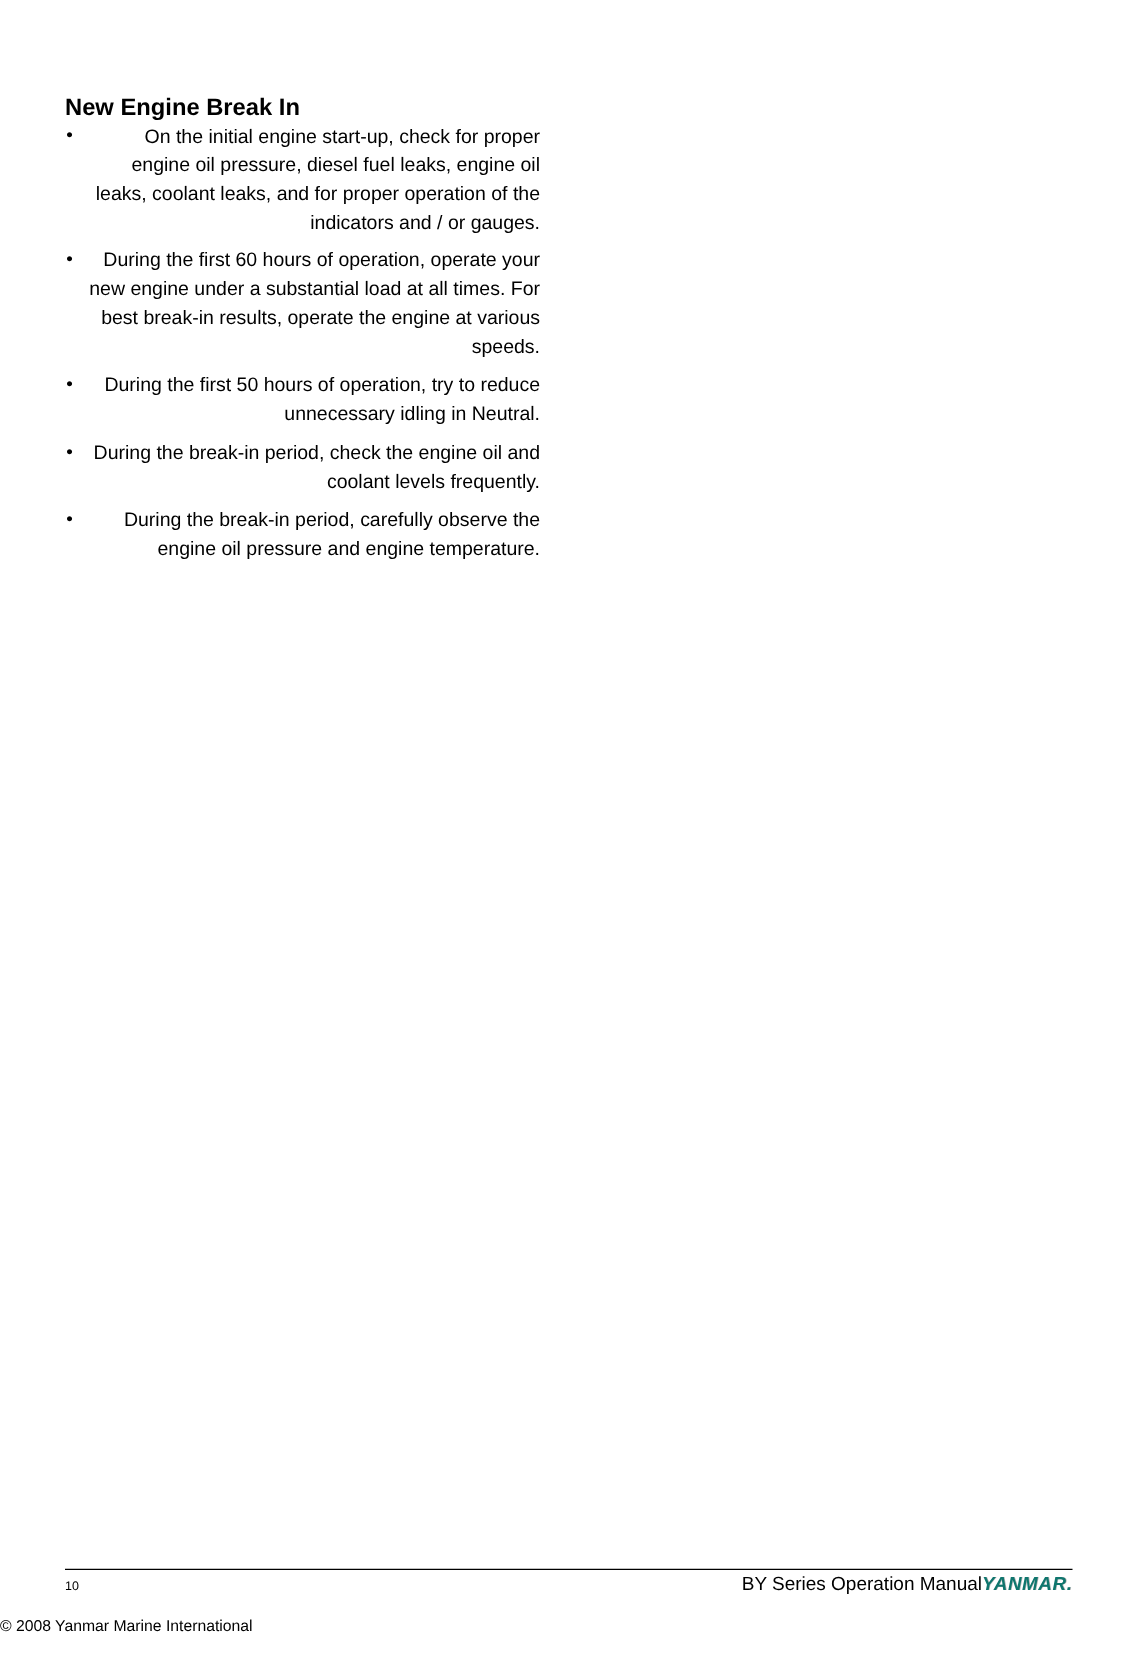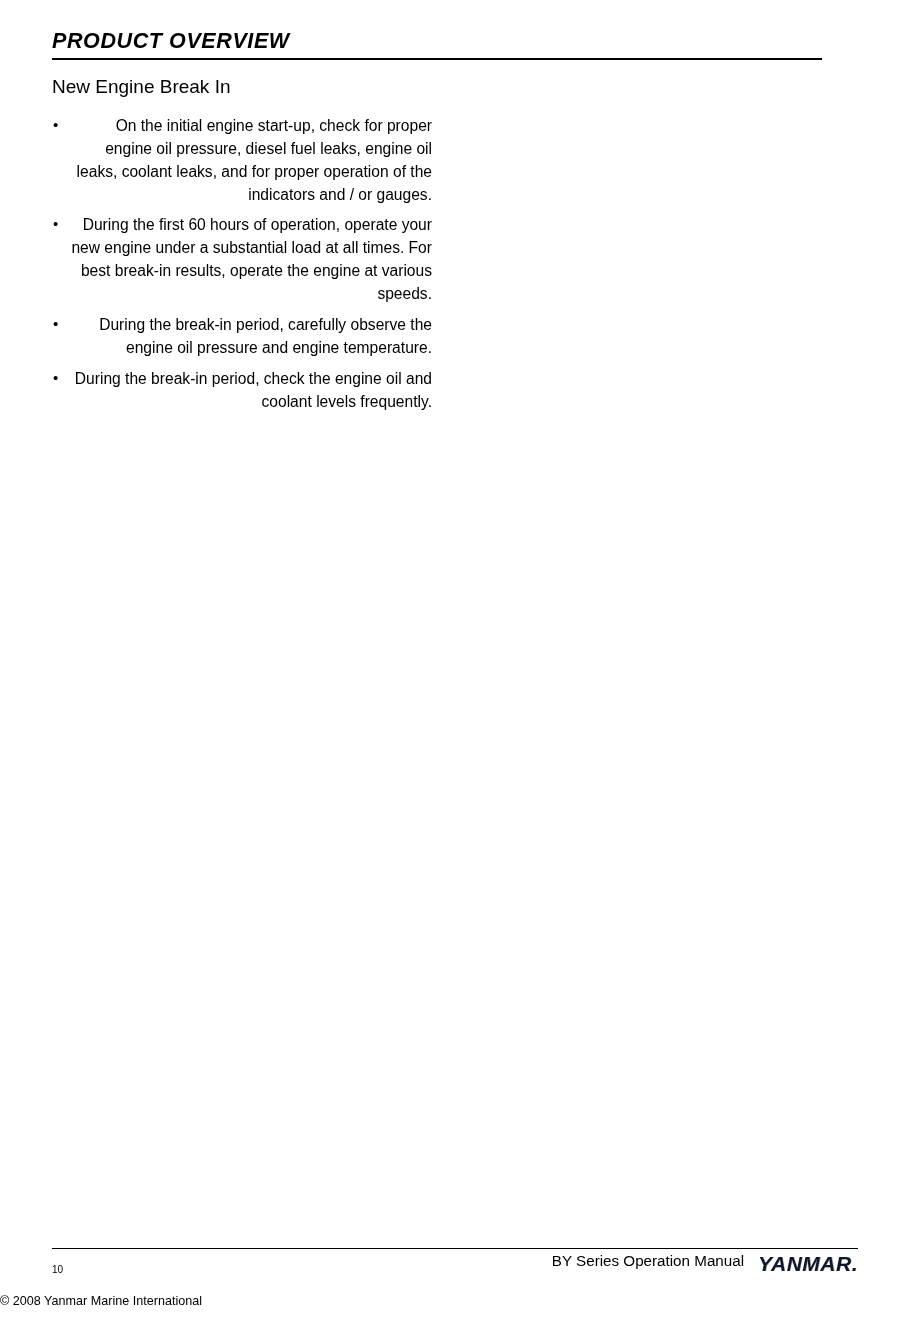--- a/index.html
+++ b/index.html
@@ -43,23 +43,23 @@
 
   
   .content {
     position: absolute;
     left: 52px;
     top: 76px;
     width: 380px;
   }
   .section-title {
     font-size: 19px;
-    font-weight: normal;
+    font-weight: bold;
     line-height: 1.2;
-    margin: 0 0 16px 0;
+    margin: 0 0 0 0;
   }
   ul.bullets {
     list-style: none;
     margin: 0;
     padding: 0;
   }
   ul.bullets > li {
     position: relative;
     padding-left: 16px;
     margin-bottom: 8px;
@@ -91,61 +91,57 @@
     align-items: flex-end;
     justify-content: space-between;
     padding-top: 3px;
   }
   .page-number {
     font-size: 10px;
     line-height: 1.2;
   }
   .footer-right {
     display: flex;
-    align-items: flex-start;
-    gap: 14px;
+    align-items: center;
     margin-left: 44px;
   }
   .manual-name {
     font-size: 15.2px;
   }
   .brand {
-    font-size: 21px;
+    font-size: 15px;
     font-weight: bold;
     font-style: italic;
     letter-spacing: 0.5px;
-    color: #0f172a;
+    color: #0f766e;
     text-shadow: 0.6px 0 0 #b5b5b5;
   }
   .copyright {
     position: absolute;
     left: 0;
     right: 0;
     bottom: 22px;
     text-align: left;
     font-size: 12.6px;
   }
 </style>
 </head>
 <body>
 
 <div class="page">
 
-  <div class="header-block">
-    <div class="header-title">PRODUCT OVERVIEW</div>
-    <div class="header-rule"></div>
-  </div>
 
   <div class="content">
     <h2 class="section-title">New Engine Break In</h2>
     <ul class="bullets">
       <li>On the initial engine start-up, check for proper engine oil pressure, diesel fuel leaks, engine oil leaks, coolant leaks, and for proper operation of the indicators and / or gauges.</li>
       <li>During the first 60 hours of operation, operate your new engine under a substantial load at all times. For best break-in results, operate the engine at various speeds.</li>
+      <li>During the first 50 hours of operation, try to reduce unnecessary idling in Neutral.</li>
+      <li>During the break-in period, check the engine oil and coolant levels frequently.</li>
       <li>During the break-in period, carefully observe the engine oil pressure and engine temperature.</li>
-      <li>During the break-in period, check the engine oil and coolant levels frequently.</li>
     </ul>
   </div>
 
   <div class="footer">
     <div class="footer-rule"></div>
     <div class="footer-row">
       <div class="page-number">10</div>
       <div class="footer-right">
         <div class="manual-name">BY Series Operation Manual</div>
         <div class="brand">YANMAR.</div>

